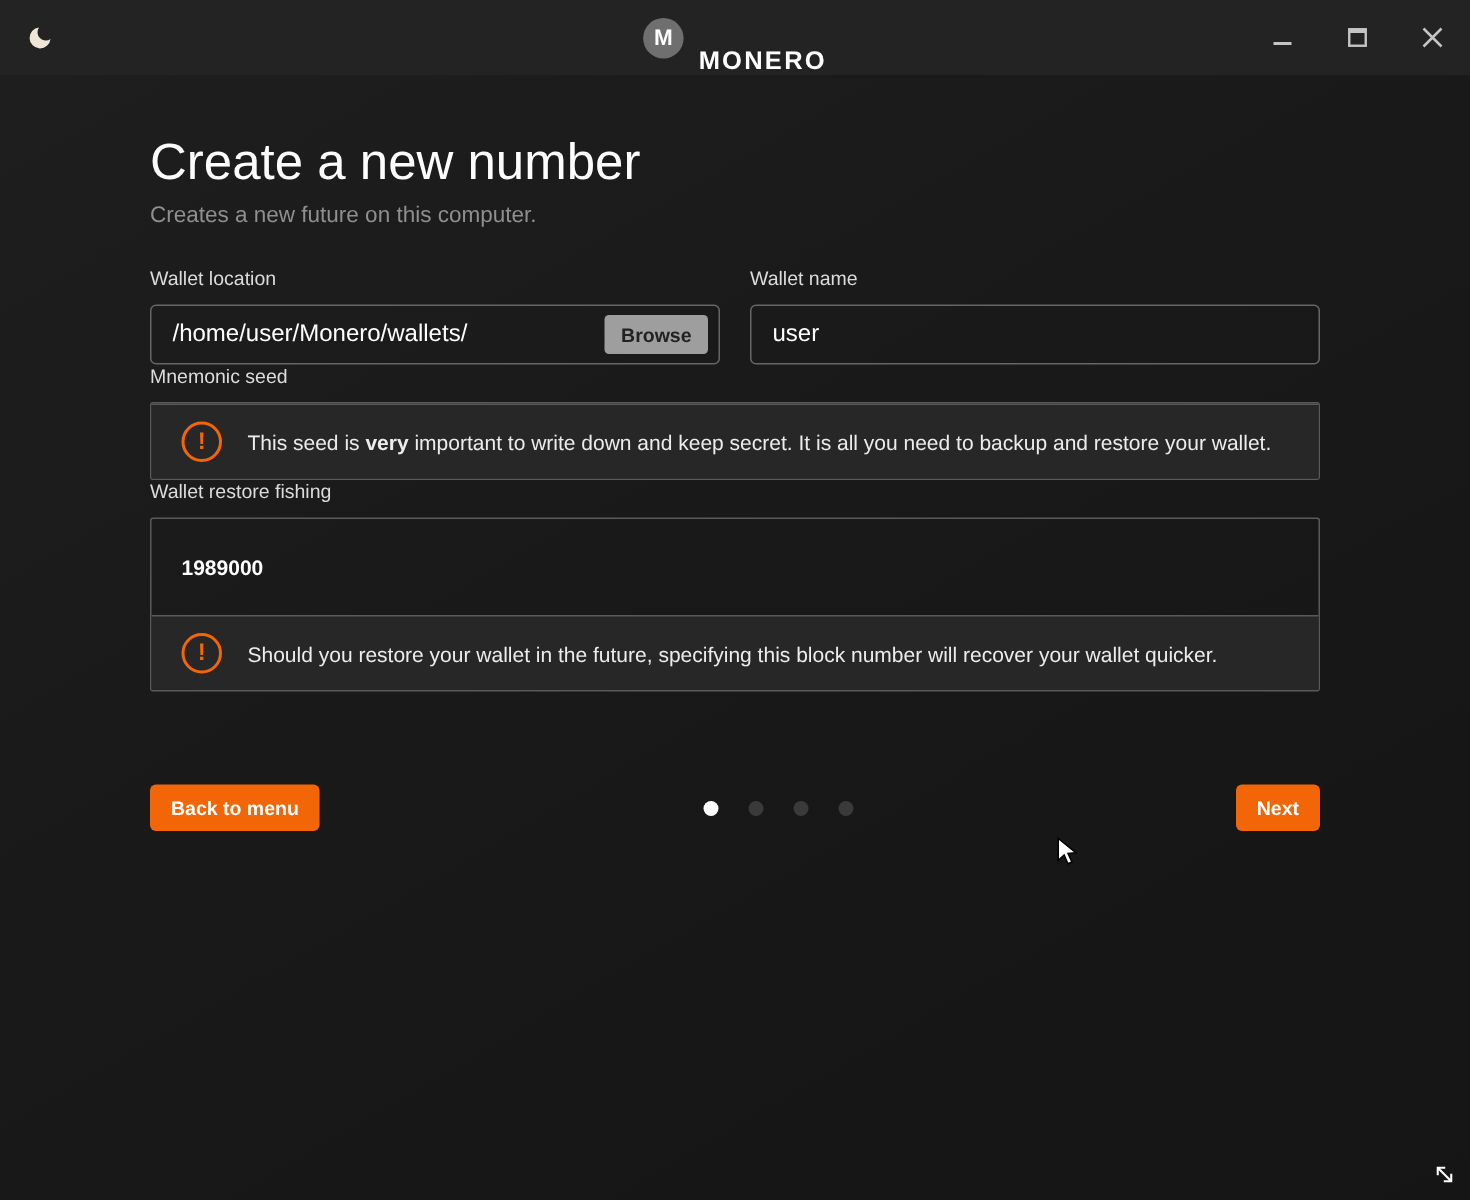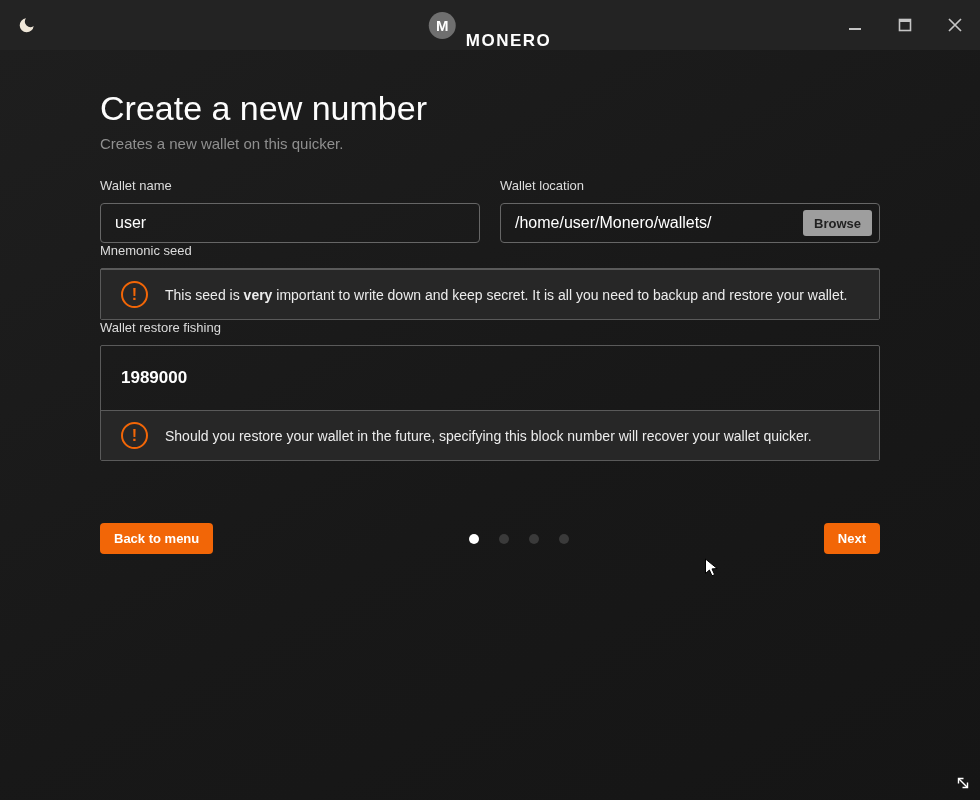--- a/index.html
+++ b/index.html
@@ -147,21 +147,21 @@
     font-weight: bold;
     font-size: 16px;
     display: flex; align-items: center; justify-content: center;
   }
   .warn-text {
     font-size: 14px;
     color: #ececec;
     line-height: 20px;
   }
 
-  .restore-value { padding: 20px; font-size: 17px; }
+  .restore-value { padding: 20px; font-size: 14px; }
 
   
   .footer {
     margin-top: 62px;
     display: flex;
     align-items: center;
   }
   .orange-btn {
     background: #f26607;
     color: #ffffff;
@@ -231,34 +231,34 @@
       <svg width="16" height="16" viewBox="0 0 16 16">
         <path d="M2 2 L14 14 M14 2 L2 14" stroke="#c4c4c4" stroke-width="1.7"></path>
       </svg>
     </div>
   </div>
 </div>
 
 <div class="content">
 
   <div class="page-title">Create a new number</div>
-  <div class="page-subtitle">Creates a new wallet on this quicker.</div>
+  <div class="page-subtitle">Creates a new future on this computer.</div>
 
   <div class="two-col">
-    <div class="col">
-      <div class="field-label">Wallet name</div>
-      <div class="text-input-wrap">
-        <input class="text-input" type="text" value="user" style="">
-      </div>
-    </div>
     <div class="col">
       <div class="field-label">Wallet location</div>
       <div class="text-input-wrap">
         <input class="text-input" type="text" style="padding-right: 84px;" value="/home/user/Monero/wallets/">
         <button class="browse-btn">Browse</button>
+      </div>
+    </div>
+    <div class="col">
+      <div class="field-label">Wallet name</div>
+      <div class="text-input-wrap">
+        <input class="text-input" type="text" value="user" style="">
       </div>
     </div>
   </div>
 
   <div class="field-label section-label">Mnemonic seed</div>
   <div class="boxed-group">
     <div class="boxed-warning">
       <div class="warn-icon">!</div>
       <div class="warn-text"><span>This seed is </span><b>very</b><span> important to write down and keep secret. It is all you need to backup and restore your wallet.</span></div>
     </div>

